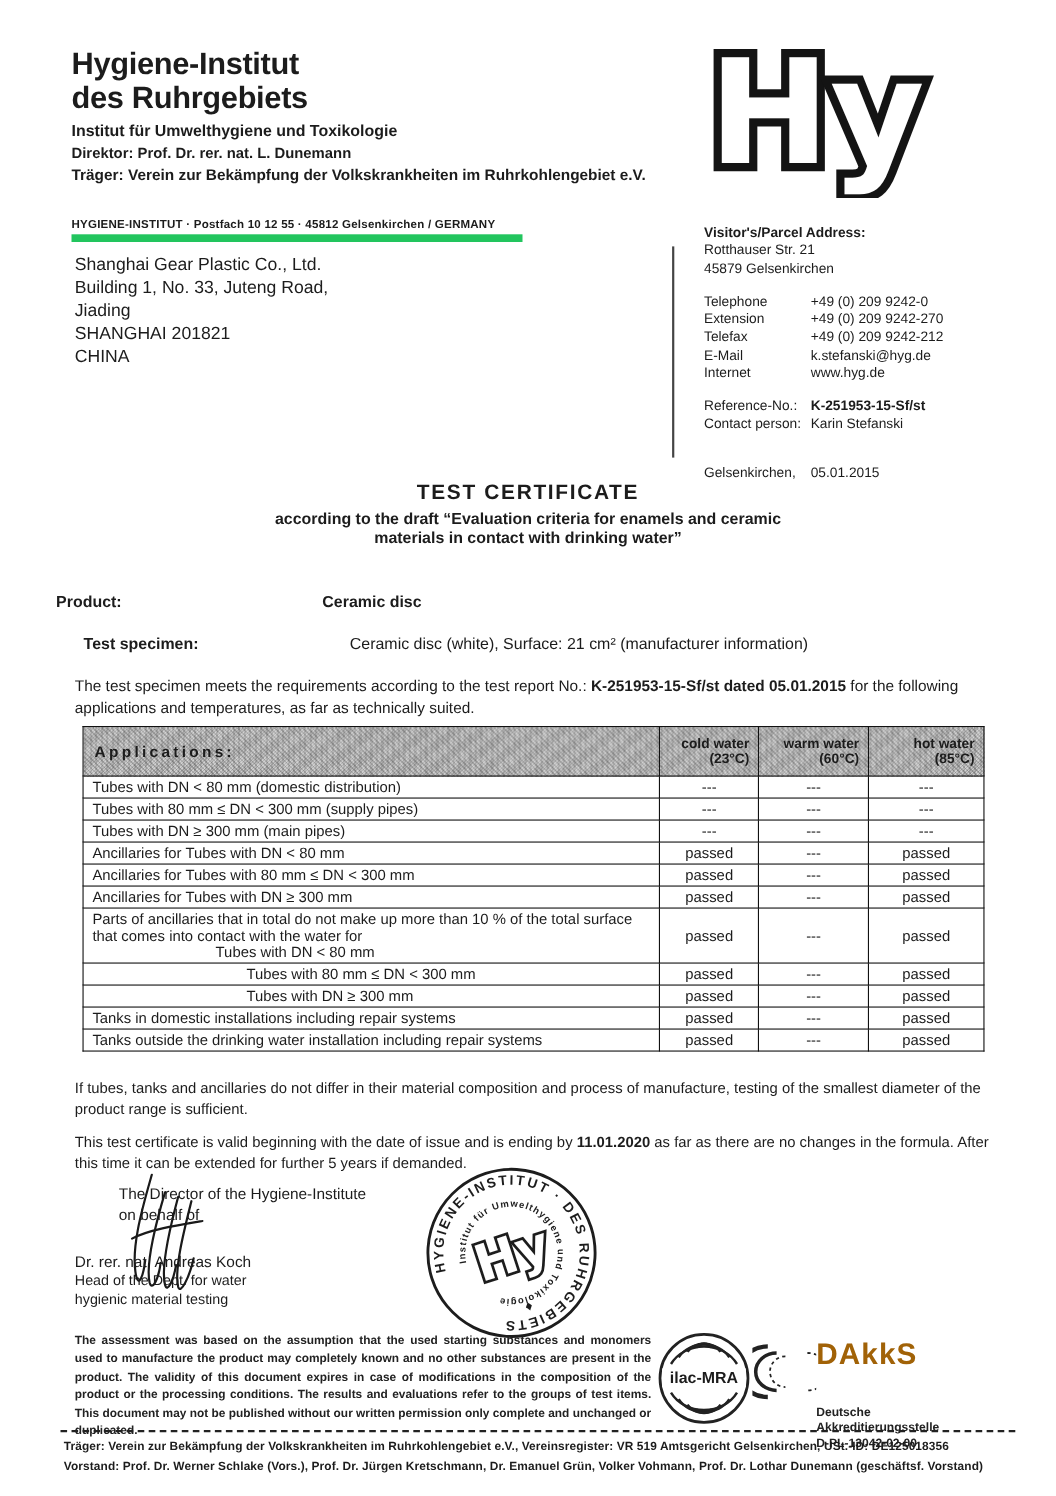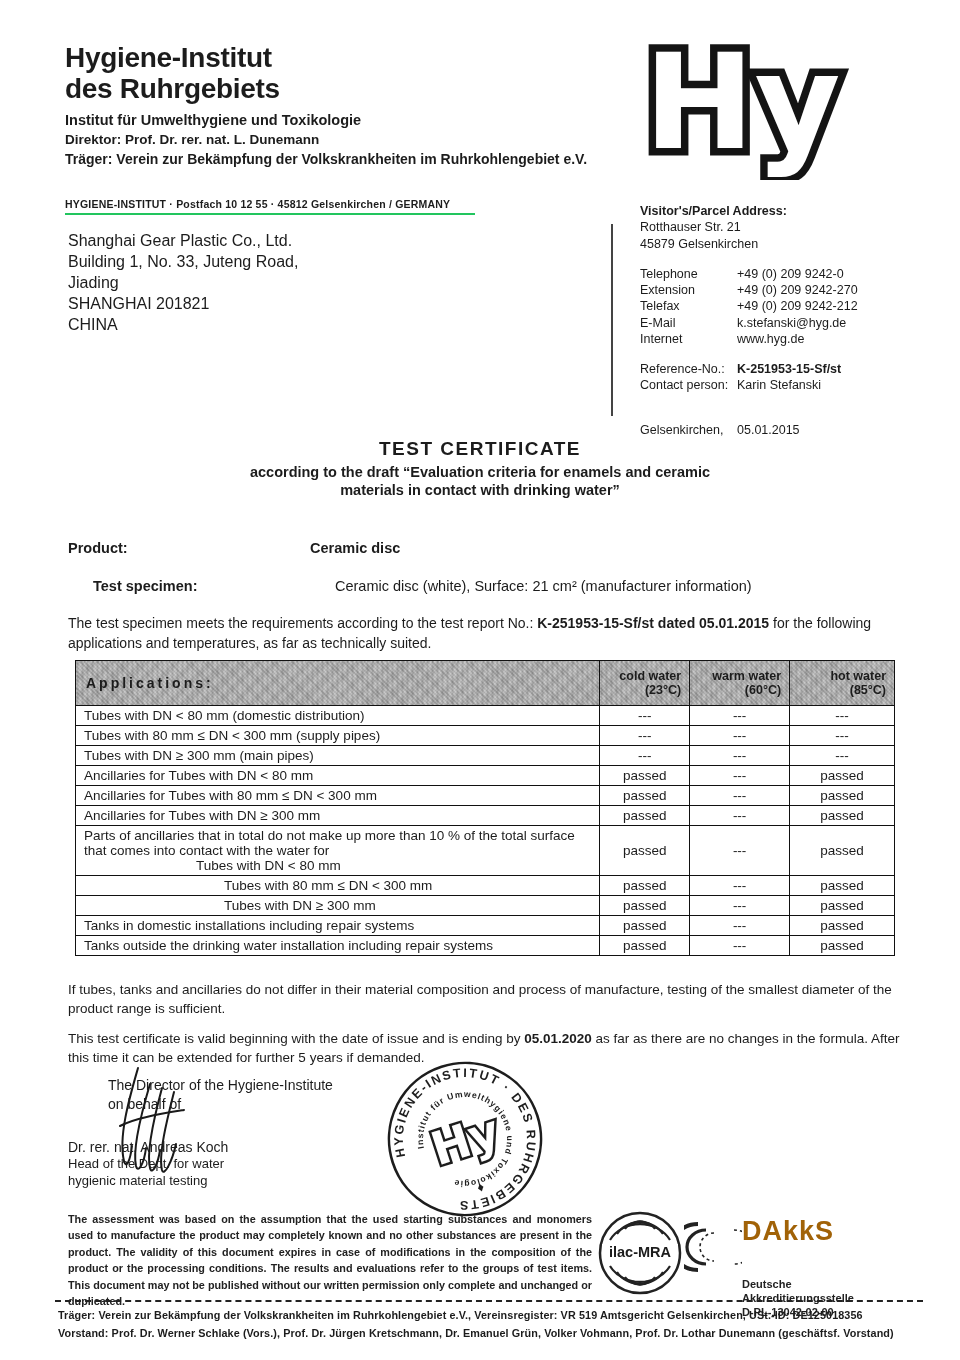--- a/index.html
+++ b/index.html
@@ -9,35 +9,35 @@
   }
   .abs{position:absolute;}
   
   .org-name{font-size:28px;font-weight:bold;line-height:1.12;letter-spacing:-.3px;}
   .org-sub{font-size:14.5px;font-weight:bold;margin-top:6px;line-height:1.3;}
   .org-line{font-size:13.5px;font-weight:bold;line-height:1.45;}
   .org-traeger{font-size:14px;font-weight:bold;line-height:1.5;}
   .logo-box{left:636px;top:30px;width:250px;height:150px;}
   
   .sender{left:65px;top:198px;width:410px;font-size:10.5px;font-weight:bold;
-          border-bottom:2px solid #22c55e;padding-bottom:3px;letter-spacing:.2px;}
+          border-bottom:7px solid #22c55e;padding-bottom:3px;letter-spacing:.2px;}
   .recipient{left:68px;top:230px;font-size:16px;line-height:1.32;}
   .v-divider{left:611px;top:224px;width:2px;height:192px;background:#444;}
   
   .contact{left:640px;top:203px;width:300px;font-size:12.5px;line-height:1.3;}
   .contact .pair{display:flex;}
   .contact .lab{width:97px;flex:none;}
   .contact .gap{height:14px;}
   .bold{font-weight:bold;}
   
   .title-wrap{left:0;top:438px;width:960px;text-align:center;}
   .title-main{font-size:19px;font-weight:bold;letter-spacing:1.5px;}
   .title-sub{font-size:14.5px;font-weight:bold;line-height:1.25;margin-top:3px;}
   
-  .prod-row{left:68px;width:840px;font-size:14.5px;}
+  .prod-row{left:51px;width:840px;font-size:14.5px;}
   .prod-row .lab{display:inline-block;width:242px;font-weight:bold;}
   .p1{top:540px;} .p1 .val{font-weight:bold;}
   .p2{top:578px;margin-left:25px;}
   
   .intro{left:68px;top:614px;width:838px;font-size:14px;line-height:1.4;}
   
   table.apps{left:75px;top:660px;position:absolute;border-collapse:collapse;
              width:820px;font-size:13.5px;}
   table.apps td,table.apps th{border:1.6px solid #111;padding:2px 8px;vertical-align:middle;}
   table.apps col.c0{width:525px;} table.apps col.c1{width:90px;}
@@ -252,21 +252,21 @@
     <td class="lbl">Tanks outside the drinking water installation including repair systems</td>
     <td class="val">passed</td>
     <td class="val">---</td>
     <td class="val">passed</td>
   </tr>
 </tbody>
   </table>
 
 <div class="abs note n1">If tubes, tanks and ancillaries do not differ in their material composition and process of manufacture, testing of the smallest diameter of the product range is sufficient.</div>
 <div class="abs note n2">
-  <span>This test certificate is valid beginning with the date of issue and is ending by </span><b>05.01.2020</b><span> as far as there are no changes in the formula. After this time it can be extended for further 5 years if demanded.</span>
+  <span>This test certificate is valid beginning with the date of issue and is ending by </span><b>11.01.2020</b><span> as far as there are no changes in the formula. After this time it can be extended for further 5 years if demanded.</span>
 </div>
 
 <div class="abs sig-top">
   <div>The Director of the Hygiene-Institute</div>
   <div>on behalf of</div>
 </div>
 
 <svg class="abs sig-svg" width="110" height="120" viewBox="0 0 110 120">
   <g fill="none" stroke="#1a1a1a" stroke-width="2" stroke-linecap="round">
     <path d="M38,2 C30,30 18,70 24,95 C26,103 30,96 32,80"></path>

